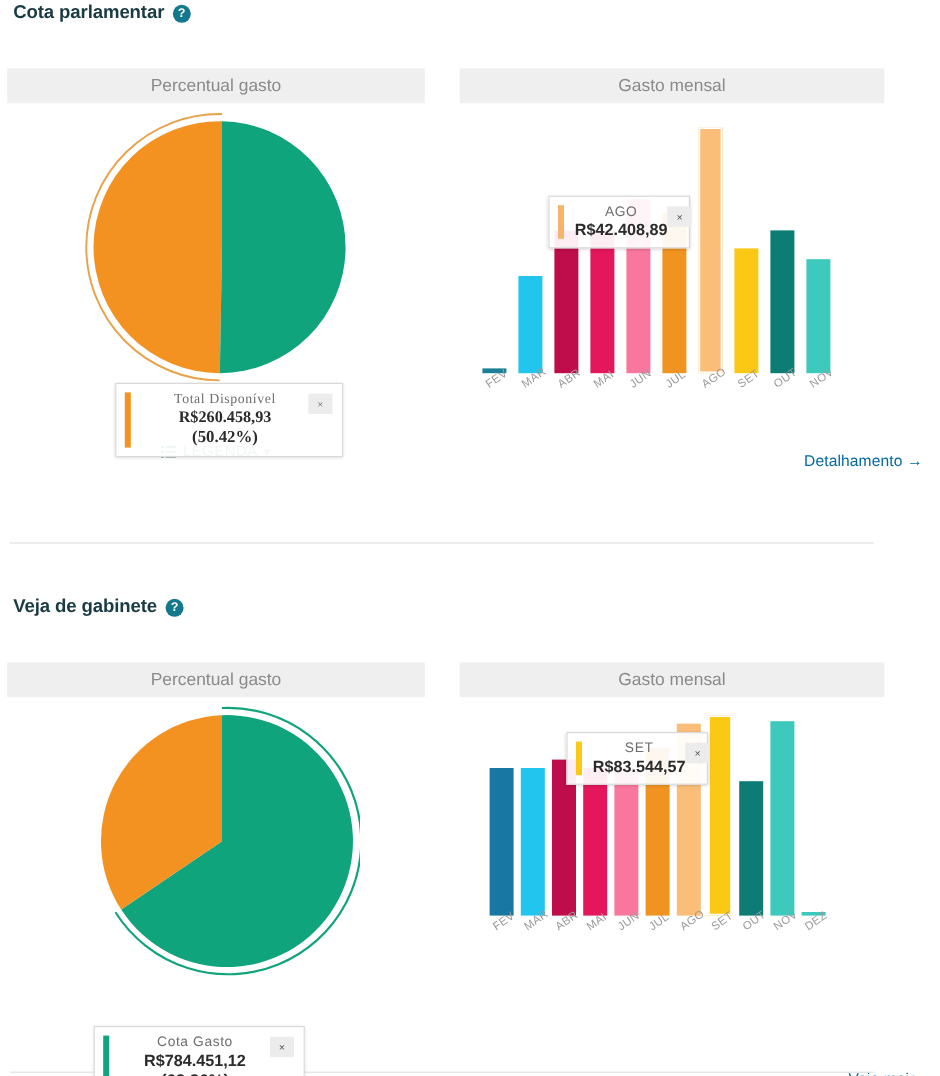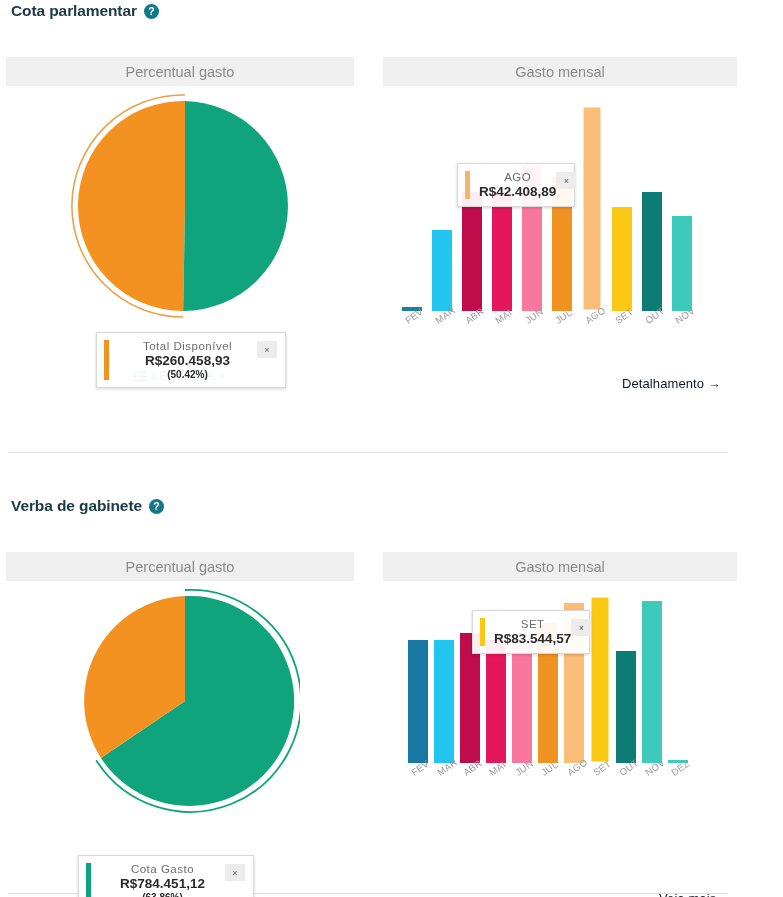--- a/index.html
+++ b/index.html
@@ -118,21 +118,21 @@
     white-space: nowrap;
   }
   .tip-value {
     font-size: 13.5px;
     font-weight: bold;
     color: #2b2b2b;
     white-space: nowrap;
     margin-top: 1px;
   }
   .tip-pct {
-    font-size: 10px;
+    font-size: 14px;
     font-weight: bold;
     color: #2b2b2b;
     margin-top: 1px;
   }
   .tip-close {
     width: 20px; height: 17px;
     background: #ececec;
     color: #5b5b5b;
     font-size: 9px;
     display: flex;
@@ -140,23 +140,24 @@
     justify-content: center;
     align-self: flex-start;
     margin-top: 1px;
     flex: 0 0 20px;
     cursor: pointer;
   }
 
   .more-link {
     position: absolute;
     font-size: 13px;
-    color: #0f172a;
+    color: #0369a1;
     letter-spacing: 0.1px;
     cursor: pointer;
+    margin-left: 48px;
   }
   .divider {
     position: absolute;
     height: 1px;
     background: #e0e0e0;
   }
 </style>
 </head>
 <body>
 
@@ -177,21 +178,21 @@
 
         <svg class="pie-svg" width="230" height="230" viewBox="0 0 230 230" style="position:absolute; left:64px; top:5px;">
 
           <path d="M115 115 L115 10 A105 105 0 1 0 113.2 219.98 Z" fill="#f39220"></path>
 
           <path d="M115 115 L113.2 219.98 A105 105 0 0 0 115 10 Z" fill="#0fa47b"></path>
 
           <path d="M115 4 A111 111 0 1 0 113.1 225.98" fill="none" stroke="#e8a24a" stroke-width="1.6"></path>
         </svg>
 
-        <div class="tip" style="left:90px; top:246px; width:190px;">
+        <div class="tip" style="left:90px; top:233px; width:190px;font-family:Liberation Serif, serif;">
           <div class="tip-bar" style="background:#f39220;"></div>
           <div class="tip-main">
             <div class="tip-title">Total Disponível</div>
             <div class="tip-value">R$260.458,93</div>
             <div class="tip-pct">(50.42%)</div>
           </div>
           <div class="tip-close">×</div>
         </div>
 
         <div class="legend-row" style="position:absolute; left:0; top:283px; width:348px;">
@@ -275,21 +276,21 @@
     </div>
 
     <div class="more-link" style="left:622px; top:376px;">Detalhamento →</div>
   </div>
 
   <div class="divider" style="left:8px; top:452px; width:720px;"></div>
 
   <div class="section" style="position:absolute; left:0; top:495px; width:783px;">
 
     <div class="section-title" style="position:absolute; left:11px; top:2px;">
-      <span>Verba de gabinete</span>
+      <span>Veja de gabinete</span>
       <span class="help-icon">?</span>
     </div>
 
     <div class="panel" style="position:absolute; left:6px; top:57px; width:348px;">
       <div class="panel-head">
         <span>Percentual gasto</span>
       </div>
       <div class="panel-body" style="height:300px;">
 
         <svg class="pie-svg" width="230" height="230" viewBox="0 0 230 230" style="position:absolute; left:64px; top:5px;">

